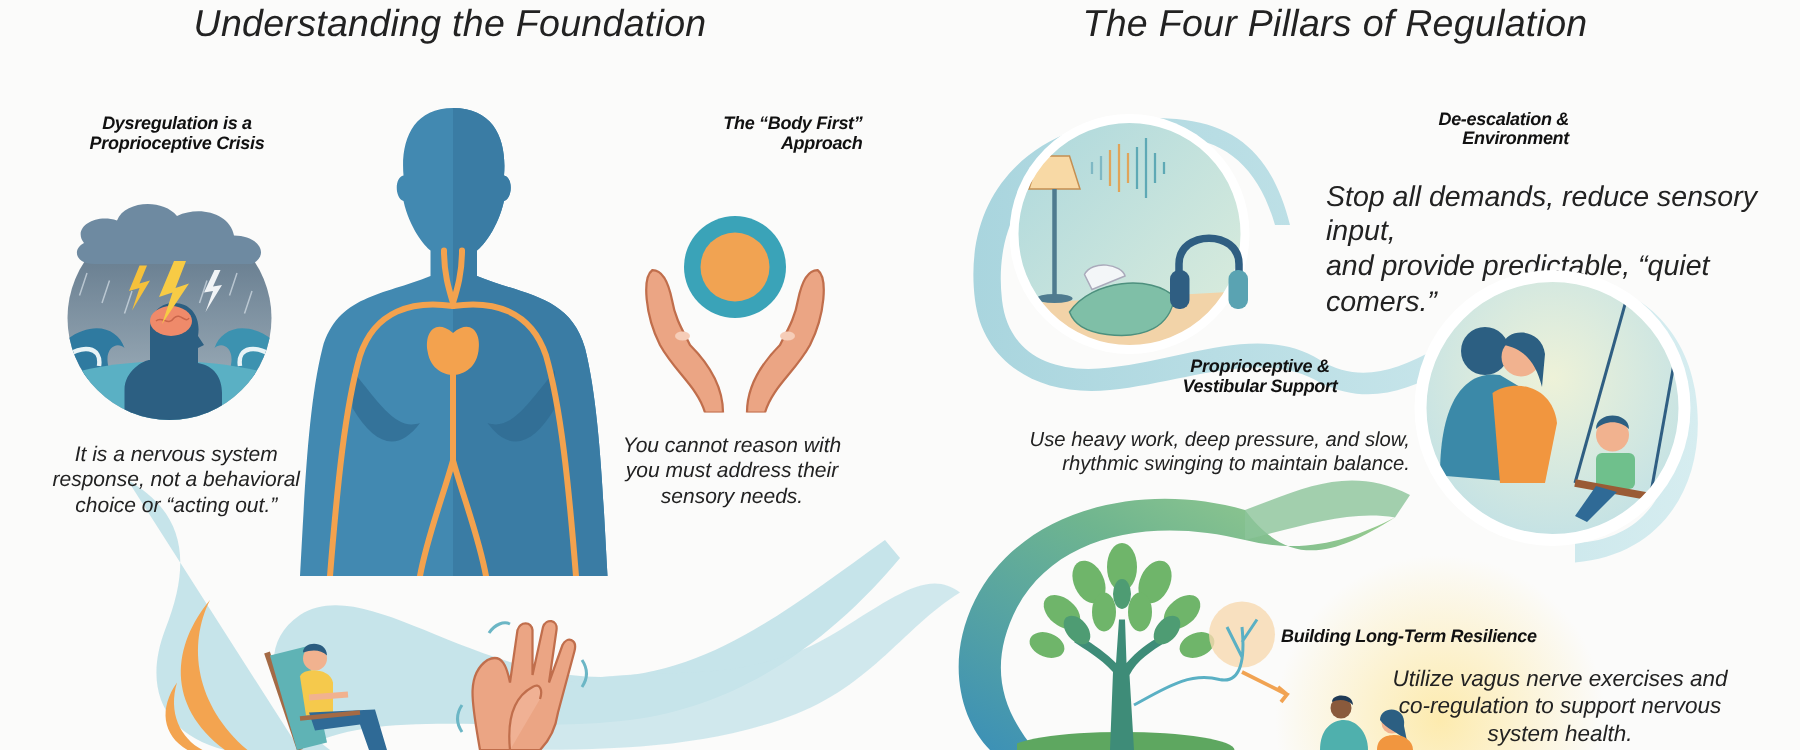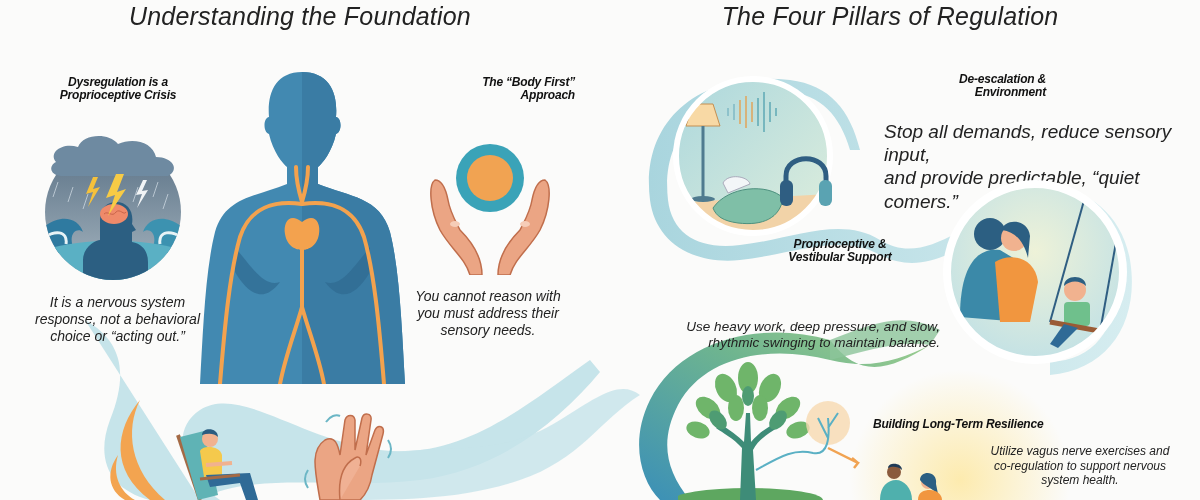--- a/index.html
+++ b/index.html
@@ -211,21 +211,21 @@
   </div>
   <div class="p" style="left:884px;top:120px;width:300px;font-size:19px;">
     <div>Stop all demands, reduce sensory input,</div>
     <div>and provide predictable, “quiet comers.”</div>
   </div>
 
   <div class="h" style="left:740px;top:238px;width:200px;text-align:center;">
     <div>Proprioceptive &amp;</div>
     <div>Vestibular Support</div>
   </div>
-  <div class="p" style="left:660px;top:285px;width:280px;text-align:right;font-size:13.5px;margin-top:34px;">
+  <div class="p" style="left:660px;top:285px;width:280px;text-align:right;font-size:13.5px;">
     <div>Use heavy work, deep pressure, and slow,</div>
     <div>rhythmic swinging to maintain balance.</div>
   </div>
 
   <svg class="abs" style="left:940px;top:172px" width="190" height="200" viewBox="0 0 190 200">
     <defs>
       <clipPath id="swing">
           <circle cx="95" cy="100" r="86"></circle>
         </clipPath>
       <radialGradient id="swingbg" cx="0.5" cy="0.4" r="0.6">
@@ -269,22 +269,22 @@
     <g fill="#4e9c73">
       <ellipse cx="40" cy="62" rx="7" ry="11" transform="rotate(-40 40 62)"></ellipse>
       <ellipse cx="100" cy="62" rx="7" ry="11" transform="rotate(40 100 62)"></ellipse>
       <ellipse cx="70" cy="38" rx="6" ry="10"></ellipse>
     </g>
     <circle cx="150" cy="65" r="22" fill="#f7d9b0" opacity="0.8"></circle>
     <path d="M78 112 C100 100 115 90 135 95 C150 98 152 80 150 60 M150 80 L140 60 M150 70 L160 55" stroke="#5ab0c4" stroke-width="2" fill="none"></path>
     <path d="M150 90 C160 95 170 100 180 105 L176 110 M180 105 L174 100" stroke="#f1a352" stroke-width="2.5" fill="none"></path>
   </svg>
 
-  <div class="h" style="left:854px;top:418px;white-space:nowrap;margin-left:19px;">Building Long-Term Resilience</div>
-  <div class="p center" style="left:960px;top:444px;width:240px;font-size:12px;">
+  <div class="h" style="left:854px;top:418px;white-space:nowrap;">Building Long-Term Resilience</div>
+  <div class="p center" style="left:920px;top:444px;width:240px;font-size:15px;">
     <div>Utilize vagus nerve exercises and</div>
     <div>co-regulation to support nervous</div>
     <div>system health.</div>
   </div>
 
   <svg class="abs" style="left:872px;top:462px" width="80" height="38" viewBox="0 0 80 38">
     <circle cx="22" cy="10" r="7" fill="#8a5a3c"></circle>
     <path d="M16 6 C16 0 30 0 30 8 C26 4 20 4 16 6 Z" fill="#1f3a56"></path>
     <path d="M8 38 C8 24 16 18 24 18 C32 18 40 26 40 38 Z" fill="#4fb0ad"></path>
     <circle cx="56" cy="20" r="7" fill="#f1b28f"></circle>

